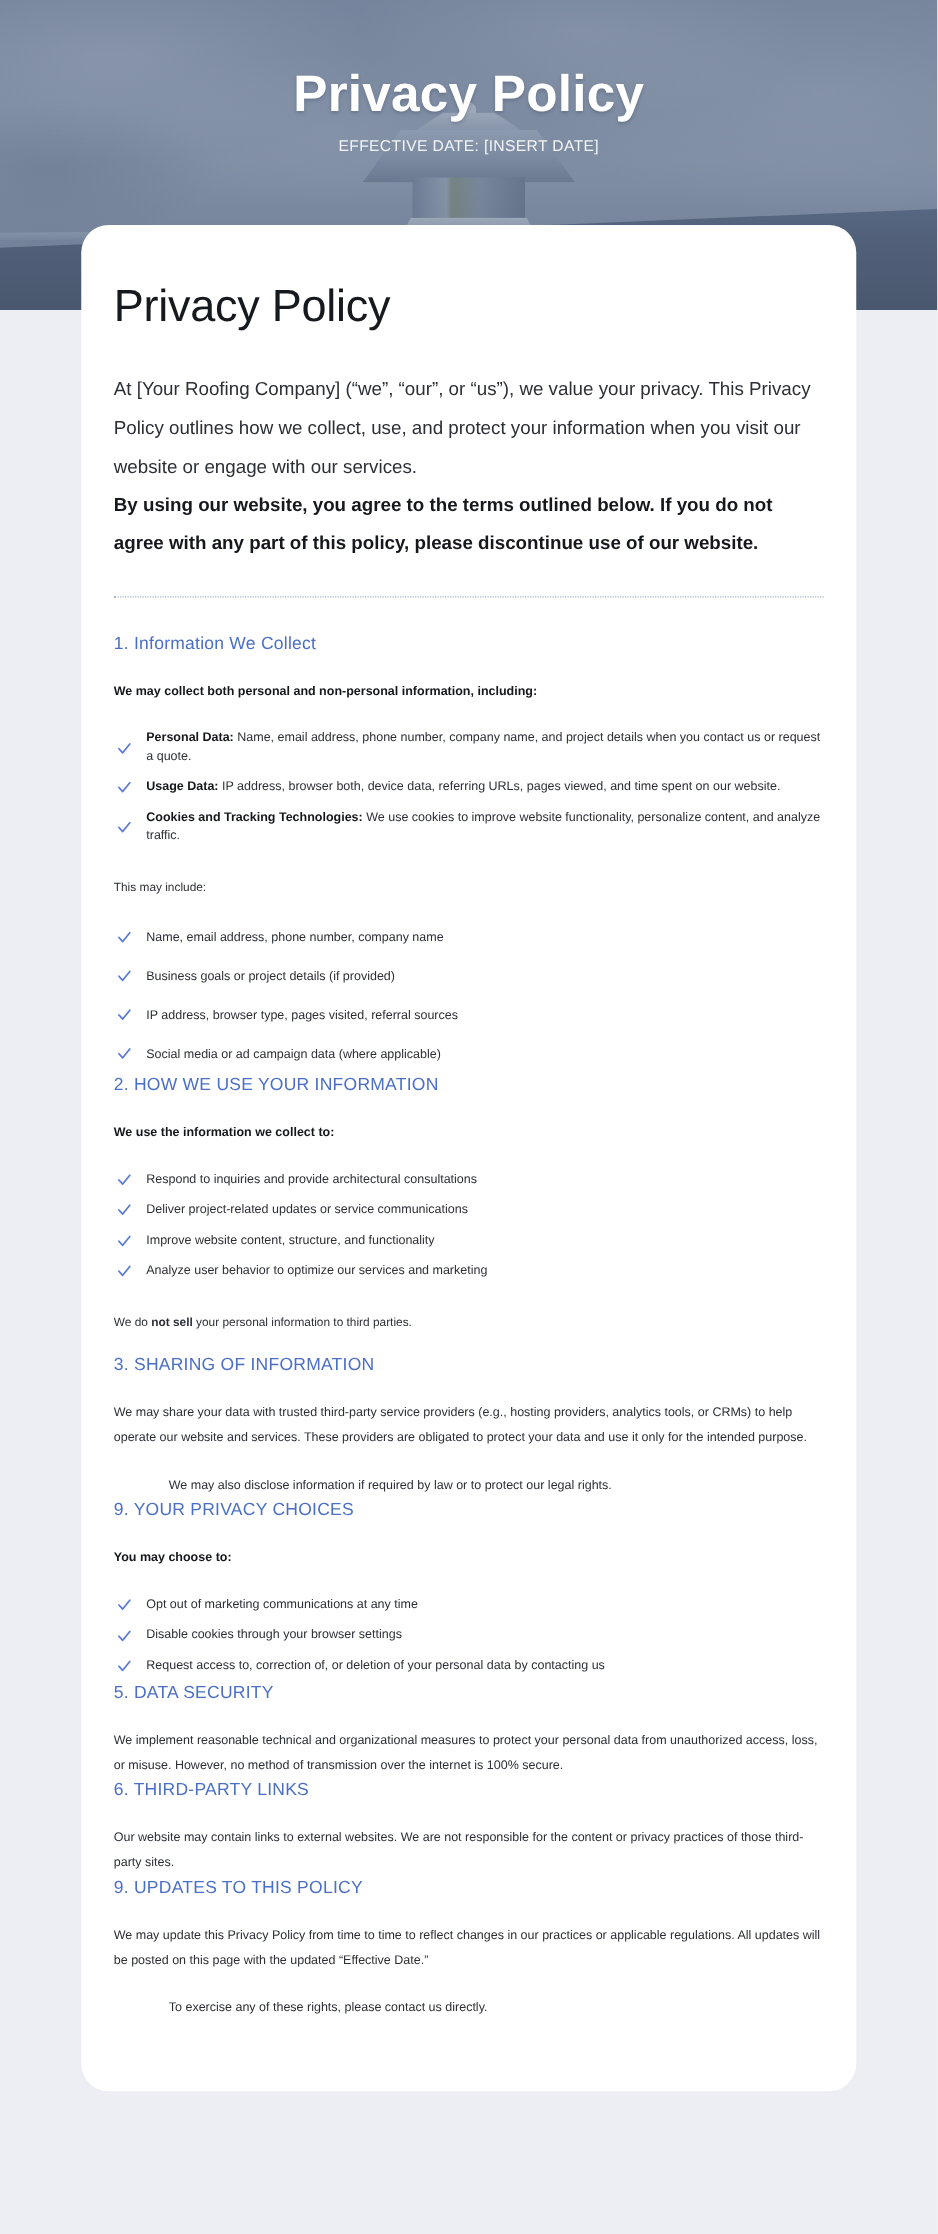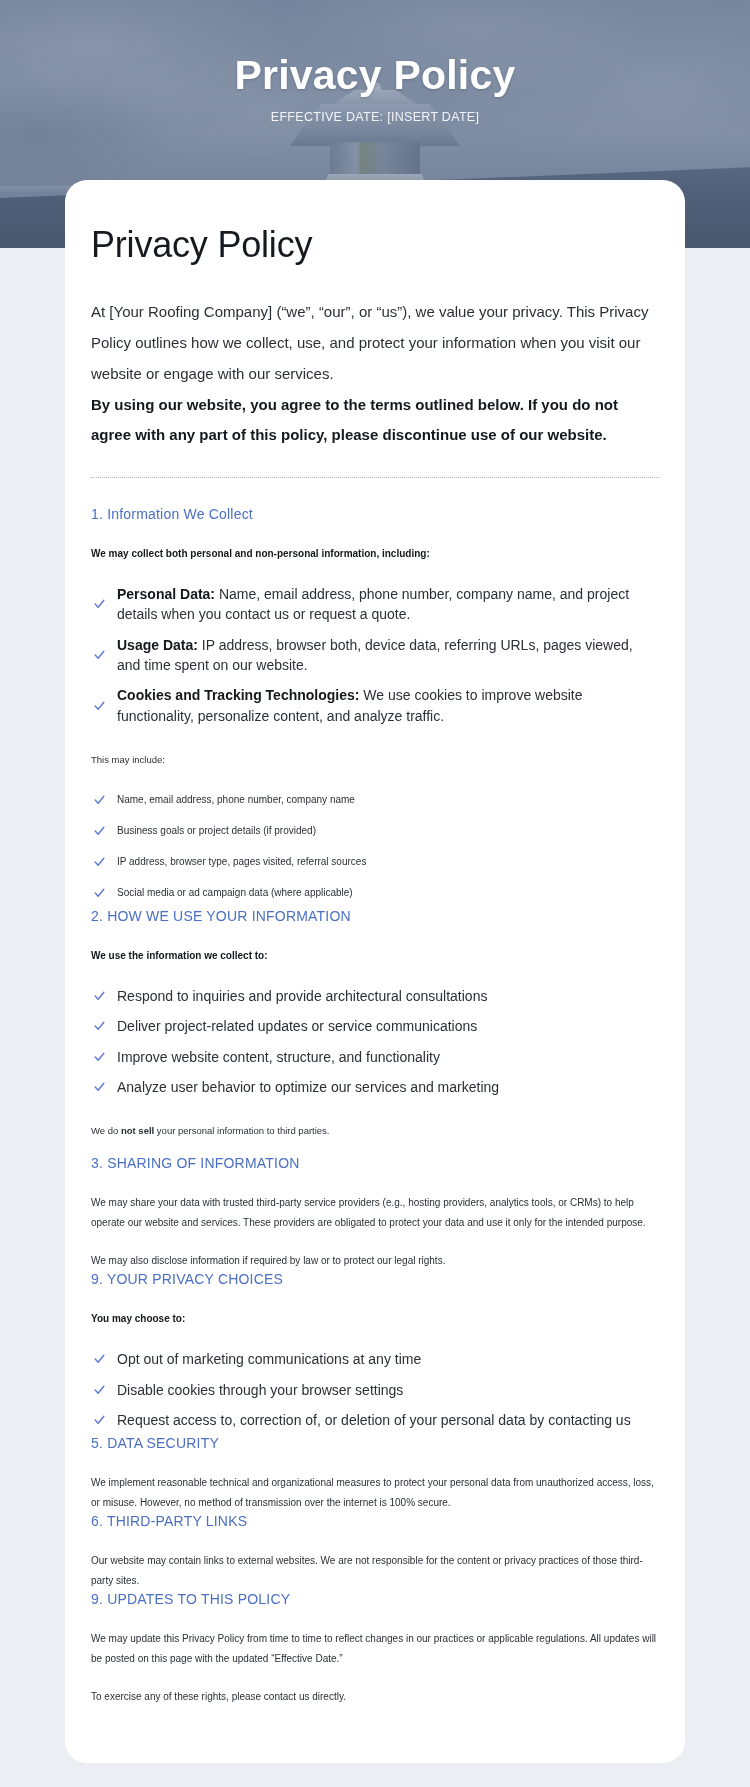--- a/index.html
+++ b/index.html
@@ -209,21 +209,21 @@
     top: 50%;
     transform: translateY(-50%);
     width: 13px; height: 13px;
     color: #5b79d6;
     display: block;
   }
   ul.checks li .ck svg { display: block; width: 13px; height: 13px; }
 
   
   ul.dense li {
-    font-size: 14px;
+    font-size: 10px;
     line-height: 1.45;
     padding-top: 5px;
     padding-bottom: 5px;
   }
   ul.dense li b { font-weight: 700; color: #14171c; }
 
   
   ul.roomy li {
     font-size: 10px;
     line-height: 1.5;
@@ -233,21 +233,21 @@
 
   .midnote {
     font-size: 9.5px;
     line-height: 1.8;
     color: #2b2f36;
     margin: 20px 0 16px 0;
   }
 
   .para-block { margin-top: 18px; }
   .para-block p { font-size: 10px; line-height: 2.0; color: #2b2f36; }
-  .para-block p + p { margin-top: 18px; }
+  .para-block p + p { margin-top: 18px; margin-left: 44px; }
 </style>
 </head>
 <body>
 
 <div class="page">
 
   <header class="hero">
     <div class="hero-photo"></div>
     <div class="hero-roof-edge"></div>
     <div class="hero-roof"></div>

